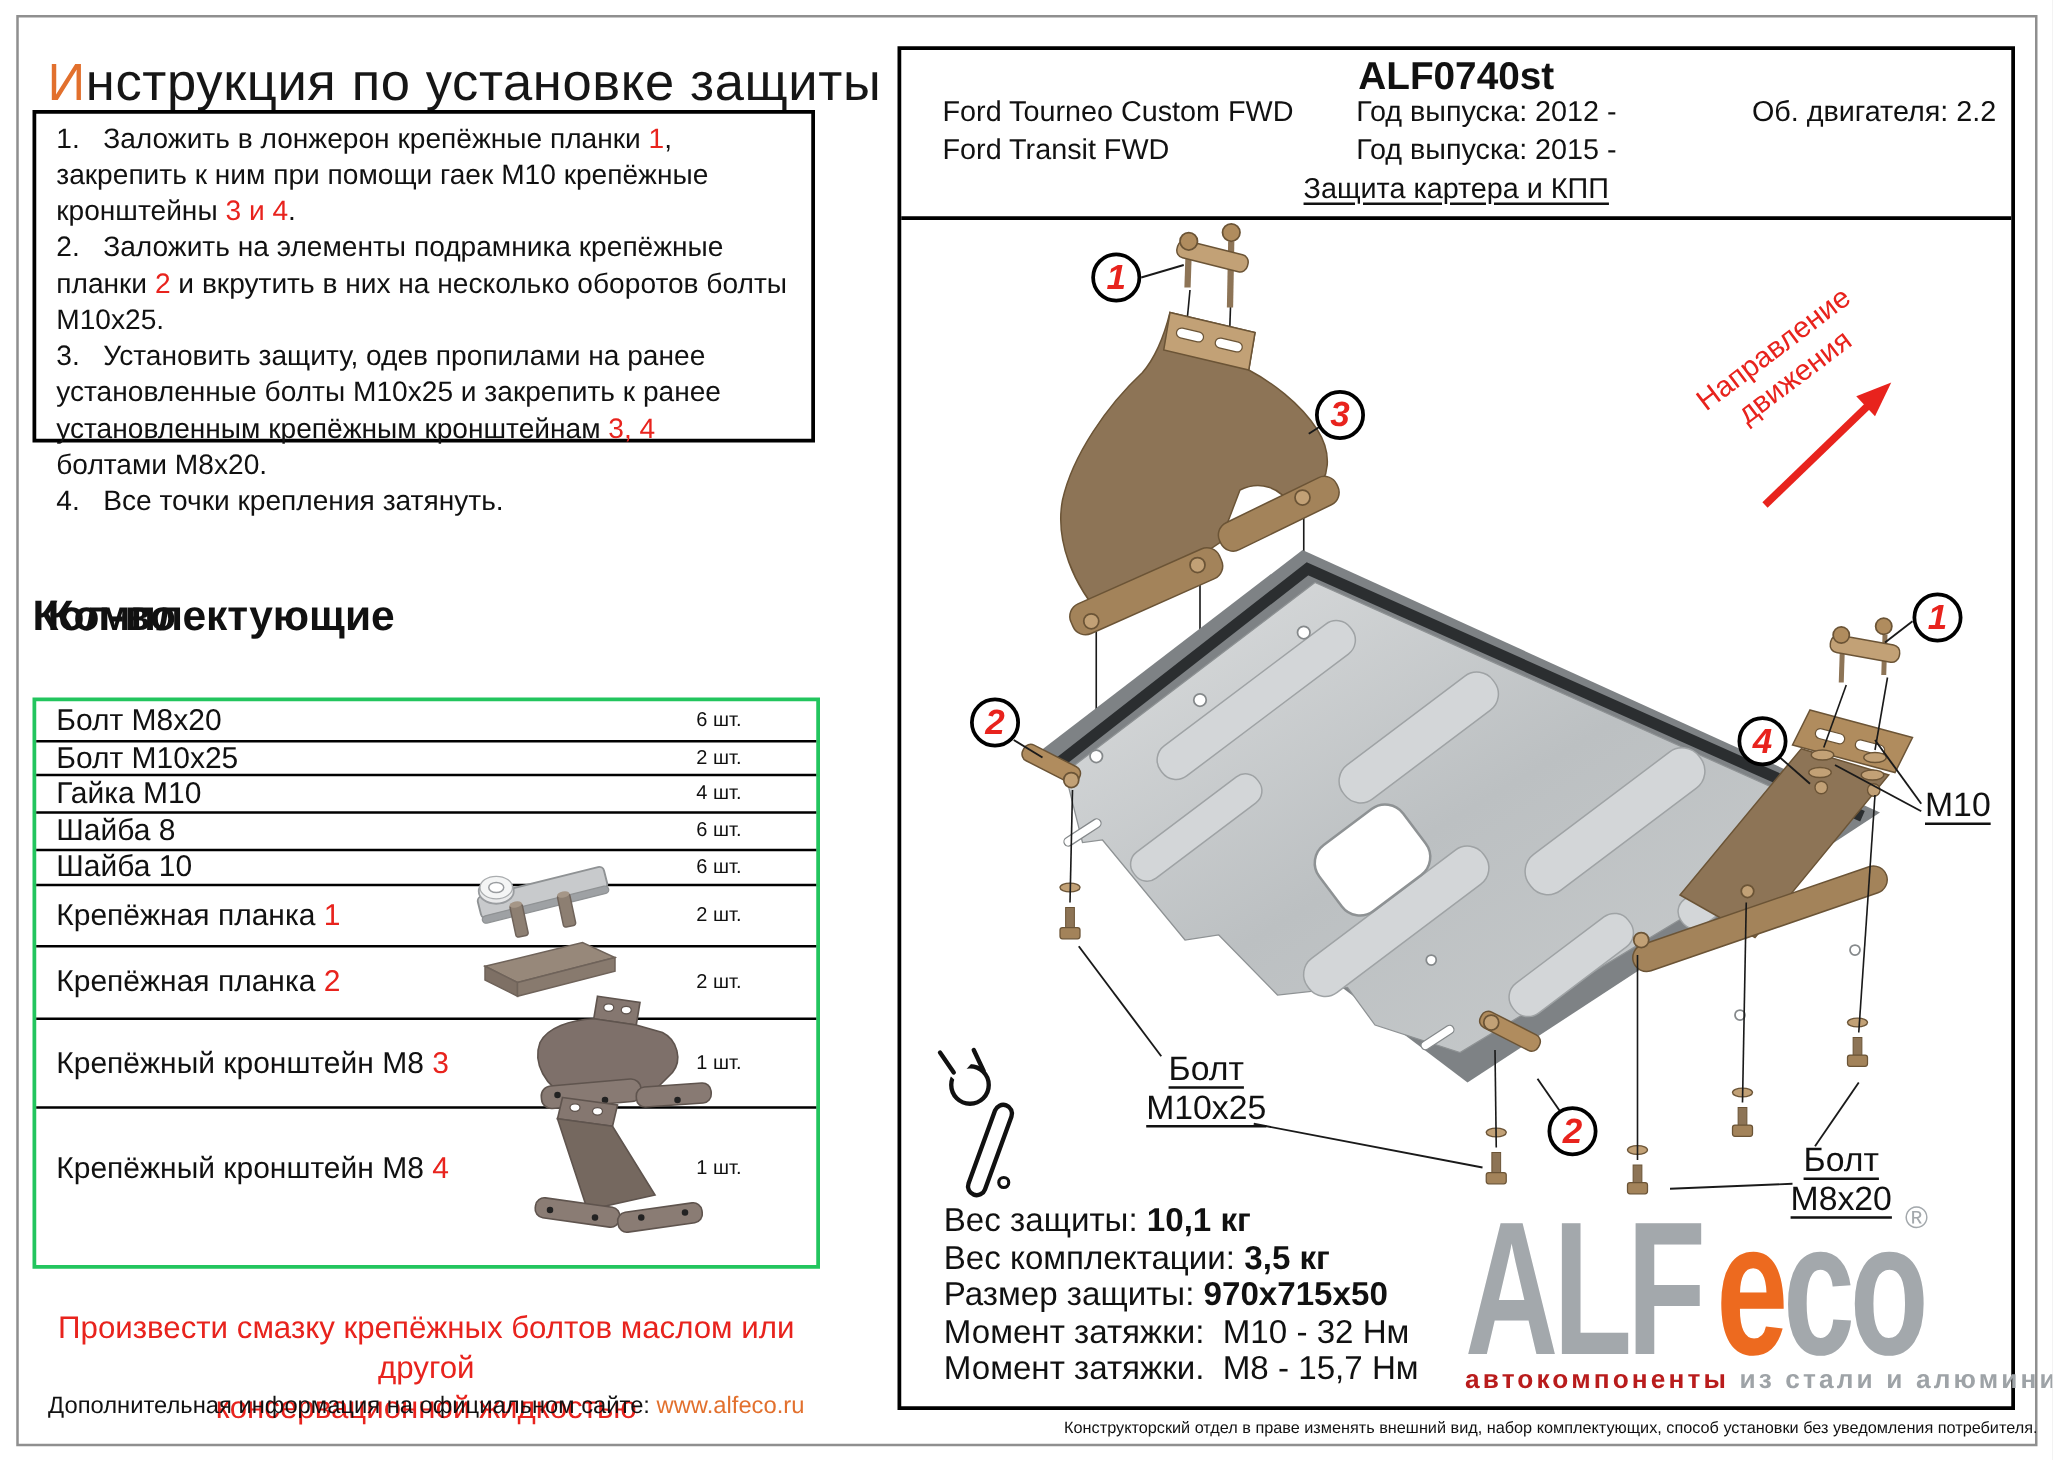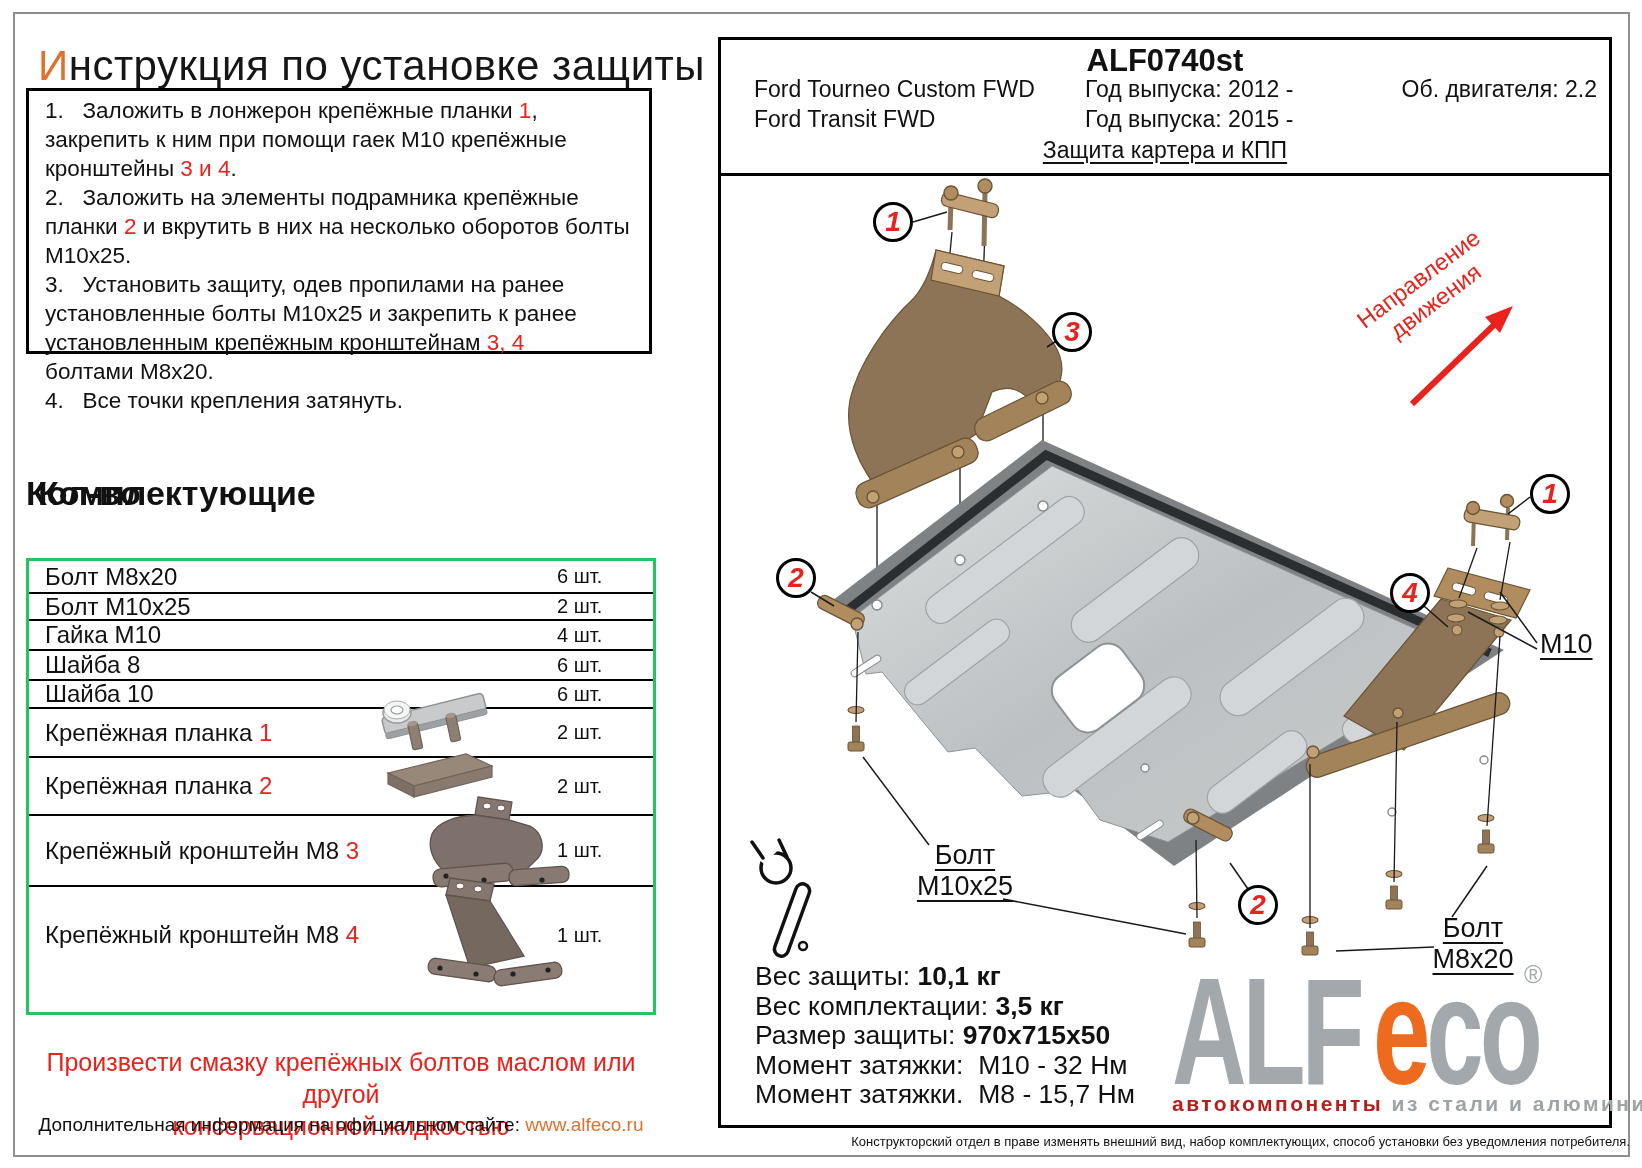--- a/index.html
+++ b/index.html
@@ -15,21 +15,21 @@
   .title{left:38px;top:42px;font-size:42px;letter-spacing:.5px;color:#161616;white-space:nowrap;}
   .instr-box{left:26px;top:88px;width:626px;height:266px;border:3px solid #000;
              box-sizing:border-box;padding:5px 8px 0 16px;}
   .instr-box p{margin:0;font-size:22.5px;line-height:29px;white-space:pre-wrap;}
   .comp-head{left:38px;top:474px;font-size:34px;font-weight:700;}
   .qty-head{left:26px;top:474px;width:634px;text-align:left;font-size:34px;font-weight:700;}
   .ctable{left:26px;top:558px;width:630px;height:457px;border:3px solid #22c55e;box-sizing:border-box;}
   .trow{display:flex;align-items:center;border-bottom:2px solid #000;box-sizing:border-box;}
   .trow:last-child{border-bottom:none;}
   .tname{flex:1;padding-left:16px;font-size:24px;}
-  .tqty{width:96px;font-size:20px;}
+  .tqty{width:96px;font-size:16px;}
   .parts-art{left:26px;top:558px;width:630px;height:457px;pointer-events:none;}
   .warn{left:26px;top:1046px;width:630px;text-align:center;color:#e8231d;
         font-size:25px;line-height:32px;}
   .info{left:26px;top:1114px;width:630px;text-align:center;font-size:19px;}
 
   
   .rbox{left:718px;top:37px;width:894px;height:1091px;border:3px solid #000;box-sizing:border-box;}
   .rhead{position:absolute;left:0;top:0;width:100%;height:136px;border-bottom:3px solid #000;box-sizing:border-box;}
   .rcode{position:absolute;left:0;top:3px;width:100%;text-align:center;font-size:31px;font-weight:700;}
   .mrow-name{position:absolute;left:33px;font-size:23px;white-space:nowrap;}

